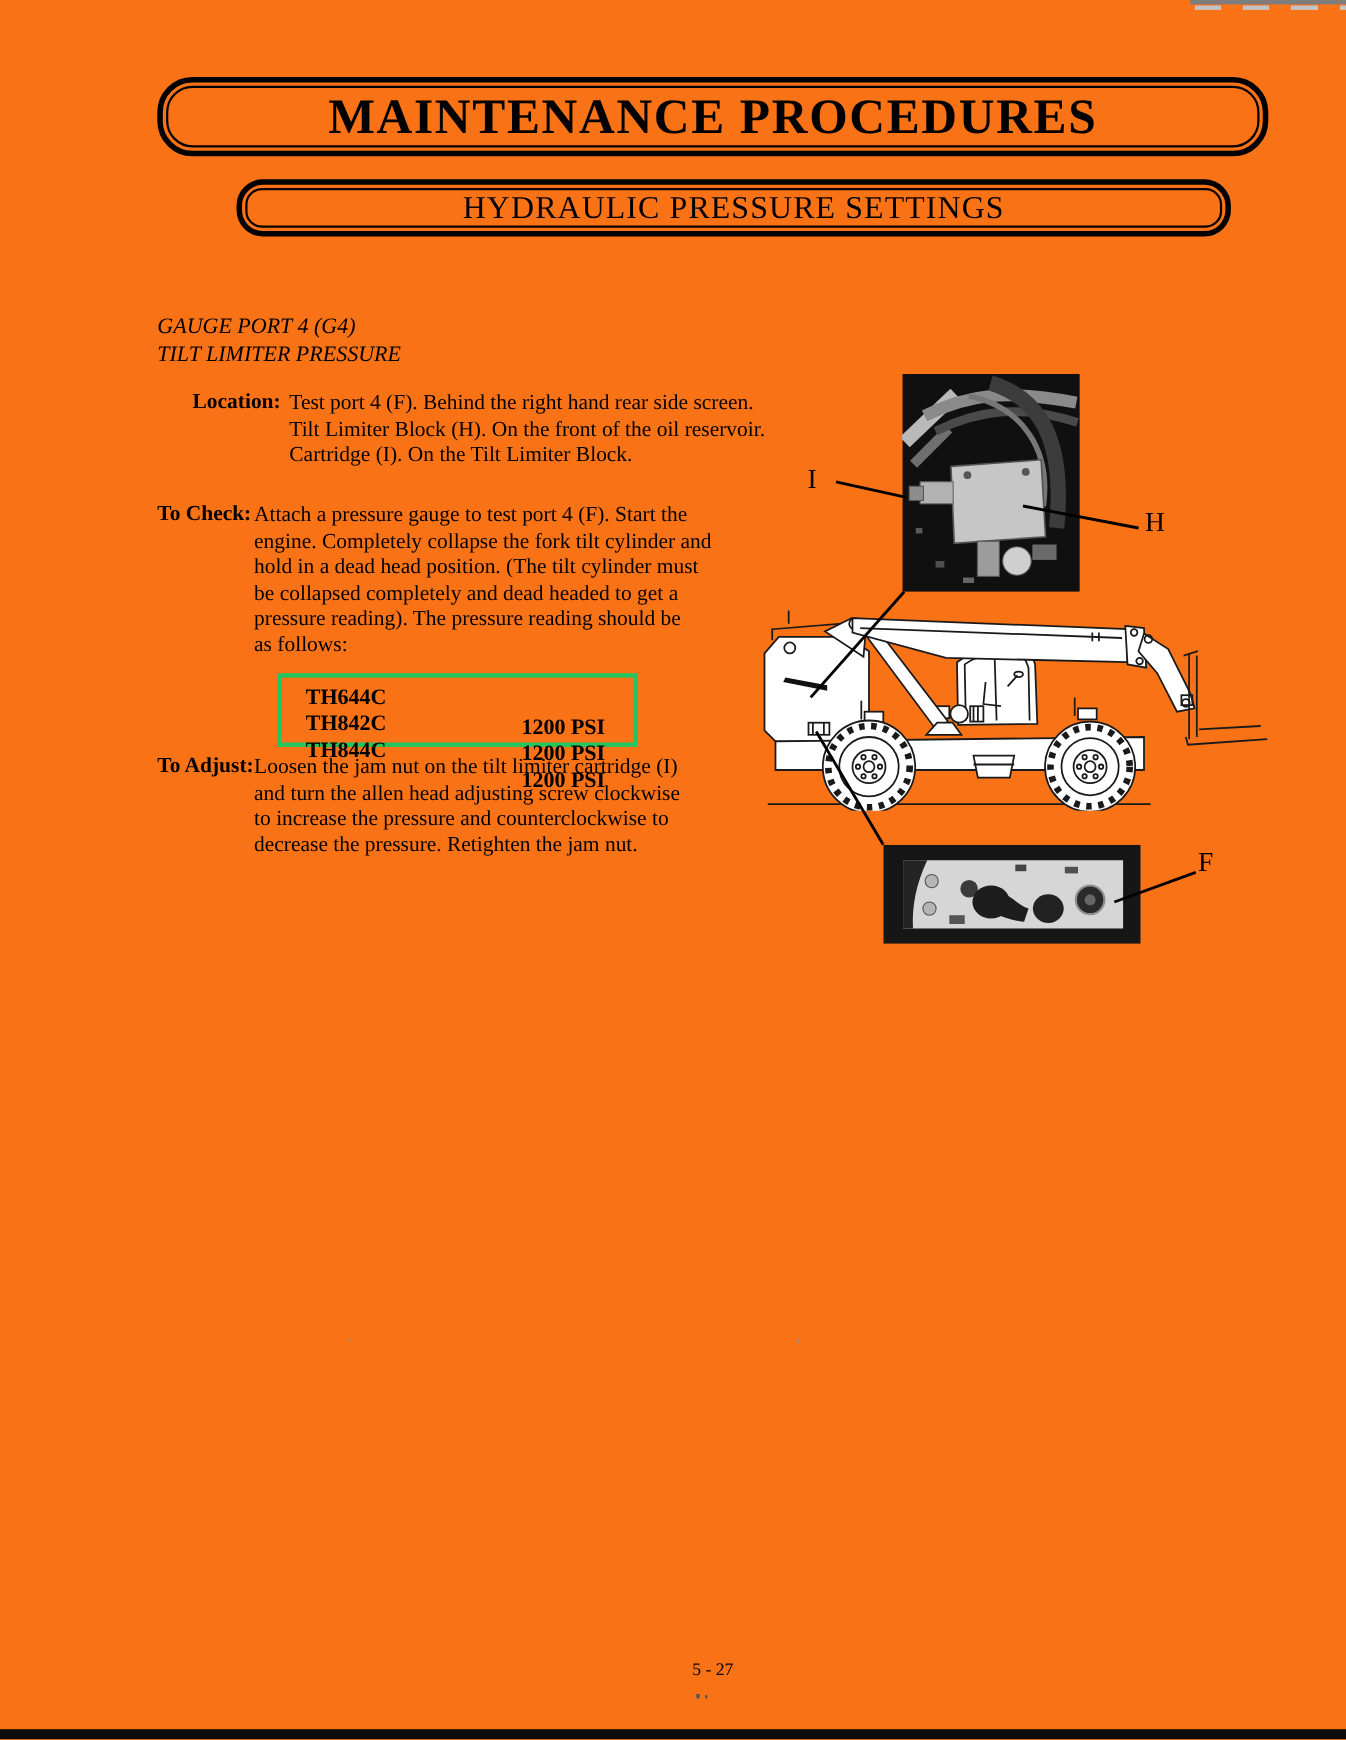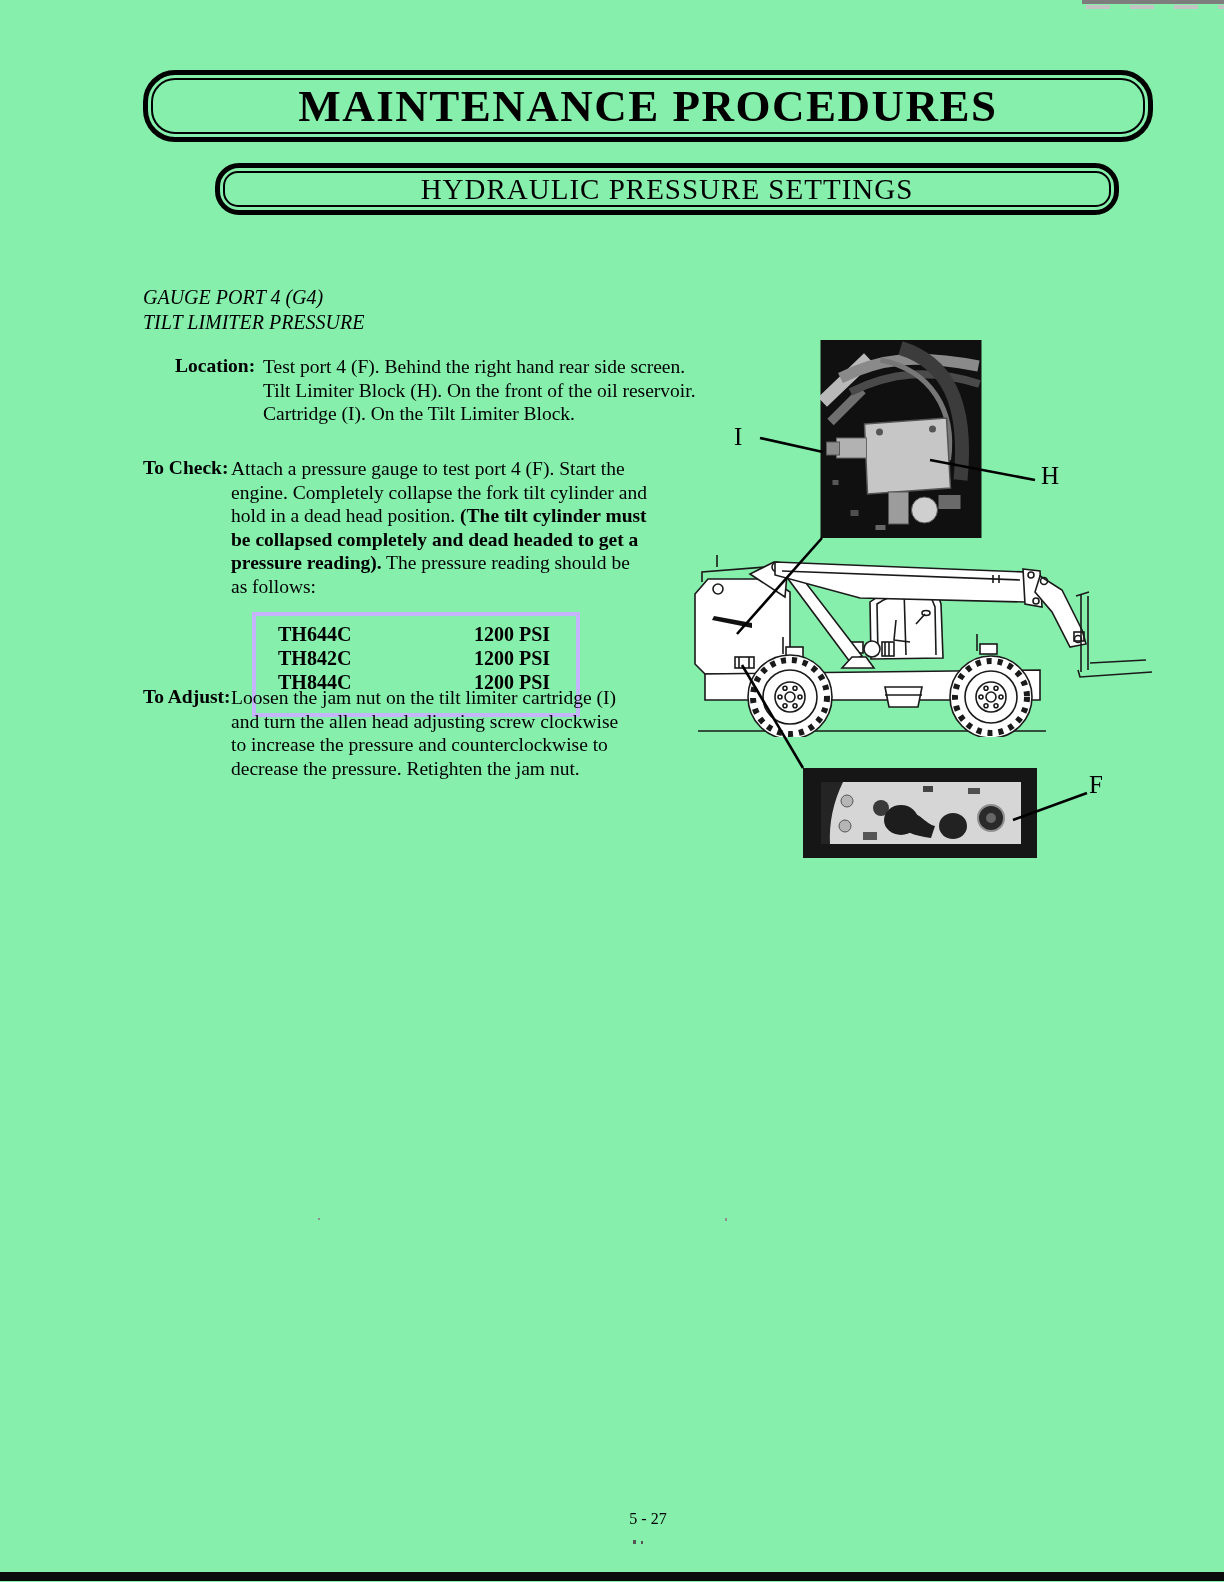--- a/index.html
+++ b/index.html
@@ -1,18 +1,18 @@
 <!DOCTYPE html>
 <html><head>
 <meta charset="utf-8">
 <style>
   html,body { margin:0; padding:0; background:#e8e8e8; }
   .page {
     position:relative; width:1224px; height:1582px; margin:0 auto;
-    background:#86efac; overflow:hidden; color:#000;
+    background:#f97316; overflow:hidden; color:#000;
     font-family:"Liberation Serif","DejaVu Serif",serif;
   }
   .abs { position:absolute; }
 
   
   .scan-top-bar { left:1082px; top:0; width:142px; height:4px; background:#7d7d7d; }
   .scan-top-dashes { left:1086px; top:5px; width:138px; height:4px;
     background:repeating-linear-gradient(90deg,#c4c4c4 0 24px,transparent 24px 44px); }
   .scan-bottom-bar { left:0; top:1572px; width:1224px; height:9px; background:#0c0c0c; }
   .speck { background:#8f8f8f; }
@@ -31,28 +31,28 @@
   .subtitle-text { font-size:29px; font-weight:normal; letter-spacing:1px; white-space:nowrap; }
 
   
   .section-heading { left:143px; top:285px; font-size:20px; font-weight:normal; font-style:italic;
     line-height:25px; white-space:pre-line; }
   .proc-label { left:143px; font-weight:bold; font-size:19.5px; }
   .proc-text { left:231px; width:480px; font-size:19.5px; line-height:23.5px; white-space:pre-line; }
   .loc-top { top:355px;margin-left:32px; }
   .chk-top { top:457px; }
   .adj-top { top:686px; }
-  .bold-run { font-weight:bold;margin-top:16px; }
-
-  
-  .pressure-box { left:252px; top:612px; width:328px; height:105px;
-    border:4px solid #c4b5fd; box-sizing:border-box; padding-top:7px; }
+  .bold-run { font-weight:normal;margin-top:16px; }
+
+  
+  .pressure-box { left:252px; top:612px; width:328px; height:67px;
+    border:4px solid #22c55e; box-sizing:border-box; padding-top:7px; }
   .pressure-row { position:relative; height:24px; font-size:20px; font-weight:bold; }
   .pressure-model { position:absolute; left:22px; }
-  .pressure-value { position:absolute; left:218px; }
+  .pressure-value { position:absolute; left:218px;margin-top:27px; }
 
   
   .callout { font-size:25px; line-height:25px; }
 
   .page-number { left:560px; top:1510px; width:176px; text-align:center; font-size:16px; }
 
   svg { display:block; }
 </style>
 </head>
 <body>

